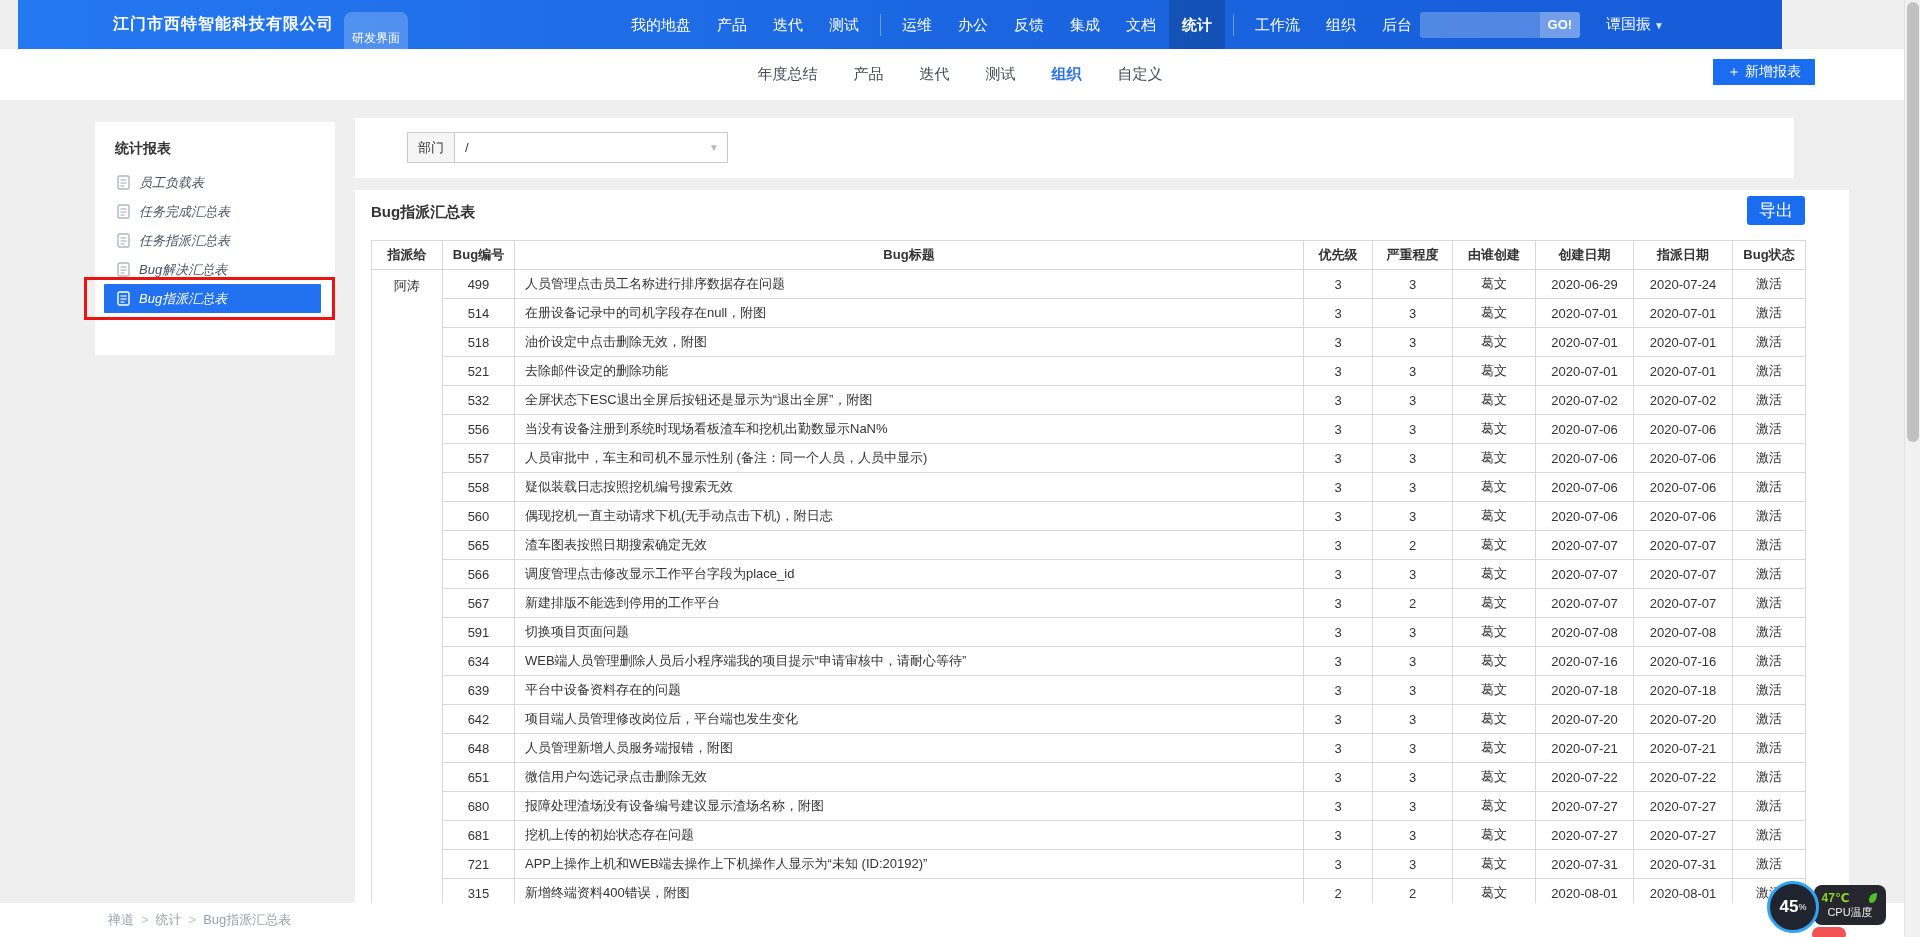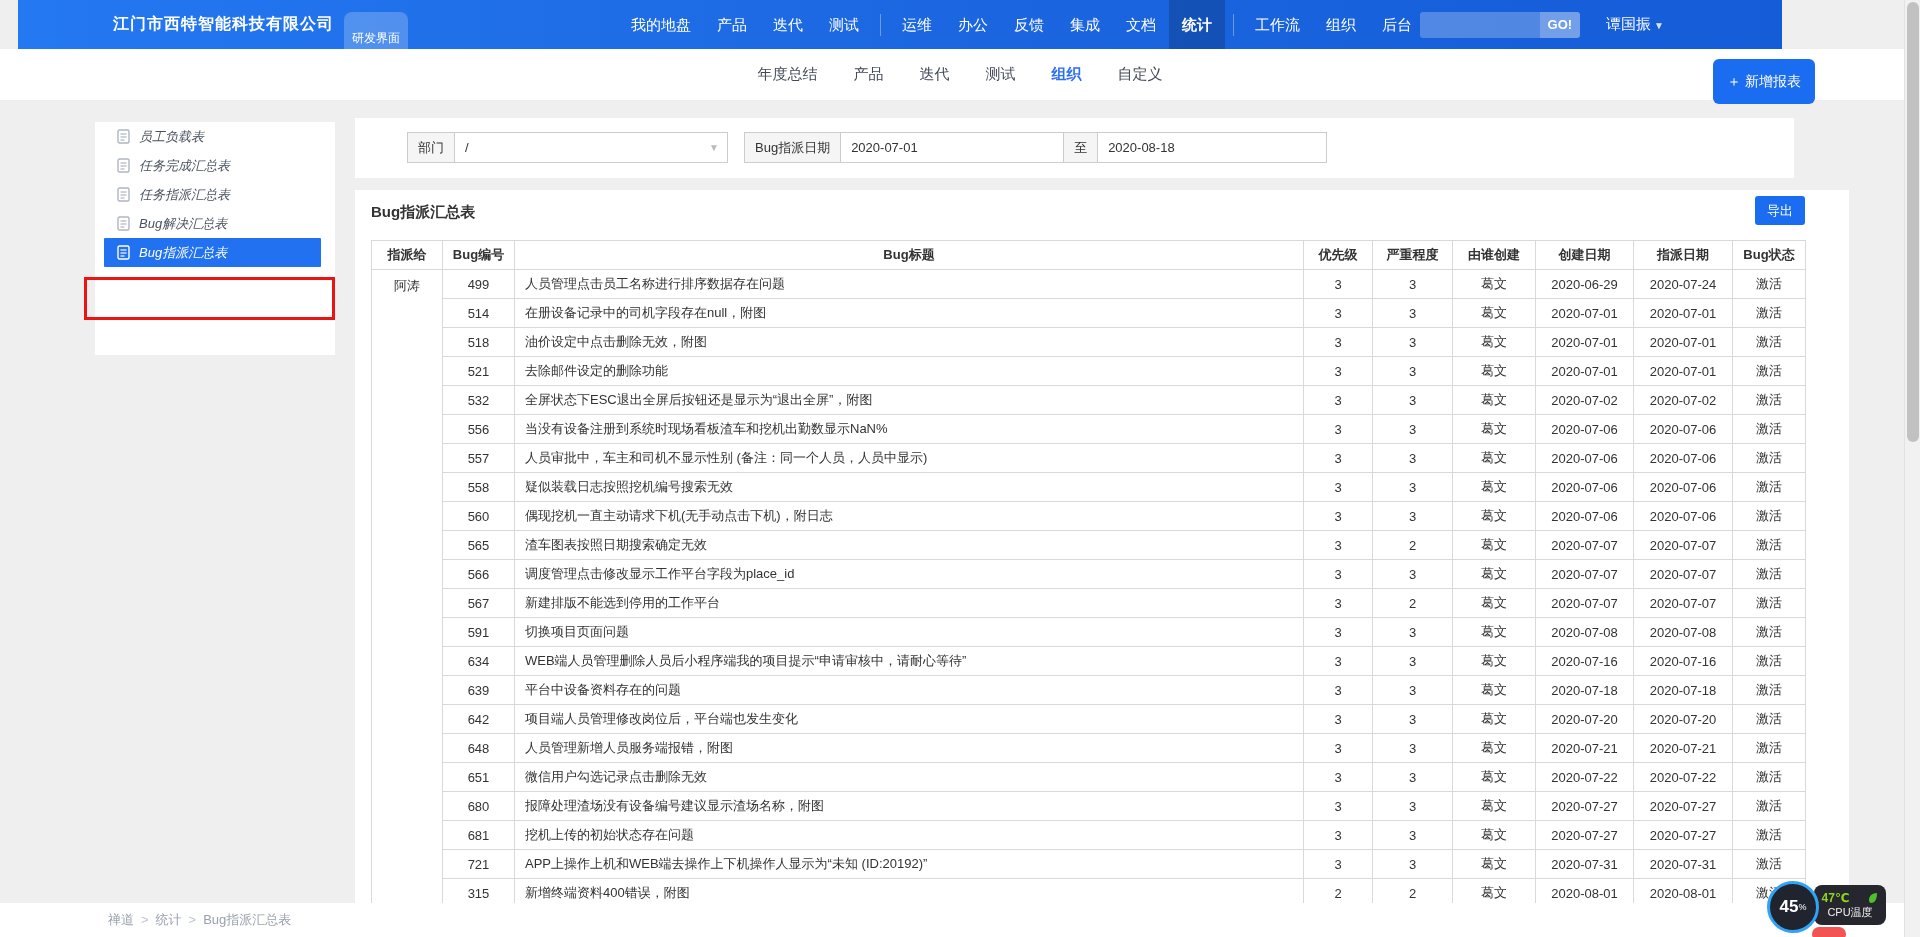--- a/index.html
+++ b/index.html
@@ -25,22 +25,22 @@
   .go-btn { height:26px; padding:0 8px; background:rgba(255,255,255,.4); color:#fff; font-weight:bold;
     font-size:13px; border:none; border-radius:0 3px 3px 0; cursor:pointer; }
   .user { margin-left:26px; font-size:15px; cursor:pointer; }
   .caret { font-size:10px; color:rgba(255,255,255,.85); margin-left:3px; }
   
   .subnav { position:absolute; left:0; top:49px; width:1920px; height:51px; background:#fff; z-index:5; }
   .report-tabs { position:absolute; left:0; top:0; width:100%; height:51px;
     display:flex; justify-content:center; align-items:center; gap:36px; }
   .tab { font-size:15px; color:#424a57; text-decoration:none; cursor:pointer; }
   .tab.active { color:#2b6ff2; font-weight:bold; }
-  .new-report-btn { position:absolute; right:105px; top:10px; height:45px; padding:0 14px;
-    background:#1a6cf0; color:#fff; border:none; border-radius:6px; font-size:14px; cursor:pointer; }
+  .new-report-btn { position:absolute; right:105px; top:10px; height:26px; padding:0 14px;
+    background:#1a6cf0; color:#fff; border:none; border-radius:0; font-size:14px; cursor:pointer; }
   
   .sidebar { position:absolute; left:95px; top:122px; width:240px; height:233px; background:#fff; z-index:2; }
   .sidebar h3 { font-size:14px; font-weight:bold; color:#333; padding:18px 0 10px 20px; }
   .side-item { height:29px; margin:0 14px 0 9px; padding-left:13px; display:flex; align-items:center;
     gap:9px; font-size:13px; color:#4a5260; cursor:pointer; border-radius:1px;font-style:italic; }
   .side-item svg { flex:0 0 auto; }
   .side-item.selected { background:#2171f0; color:#fff; }
   .red-box { position:absolute; left:84px; top:277px; width:251px; height:43px;
     border:3px solid #ec1313; z-index:7; pointer-events:none; }
   
@@ -51,21 +51,21 @@
   .fgroup .fvalue { border:1px solid #ccc; border-left:none; background:#fff; font-size:13px;
     color:#333; display:flex; align-items:center; padding:0 10px; position:relative; }
   .fvalue .sel-caret { position:absolute; right:8px; color:#bbb; font-size:10px; }
   .fg-dept { left:52px; } .fg-dept .fvalue { width:273px; }
   .fg-date { left:389px; } .fg-date .fvalue.d1 { width:223px; } .fg-date .fvalue.d2 { width:229px; }
   .fg-date .flabel.mid { border-left:none; }
   
   .main-card { position:absolute; left:355px; top:190px; width:1494px; height:747px; background:#fff; z-index:1; }
   .report-title { position:absolute; left:16px; top:13px; font-size:15px; font-weight:bold; color:#333; }
   .export-btn { position:absolute; right:44px; top:6px; height:29px; padding:0 12px; background:#1a6cf0;
-    color:#fff; border:none; border-radius:3px; font-size:13px; cursor:pointer; }
+    color:#fff; border:none; border-radius:3px; font-size:17px; cursor:pointer; }
   table.report { position:absolute; left:16px; top:50px; border-collapse:collapse; table-layout:fixed; width:1434px; }
   table.report th, table.report td { border:1px solid #d9d9d9; height:29px; font-size:13px; color:#333;
     text-align:center; overflow:hidden; white-space:nowrap; }
   table.report th { font-weight:bold; }
   table.report td.title { text-align:left; padding:0 10px; }
   table.report td.assignee { vertical-align:top; padding-top:7px; }
   
   .footer { position:absolute; left:0; top:903px; width:1920px; height:34px; background:#fff; z-index:10; }
   .breadcrumb { position:absolute; left:108px; top:0; line-height:34px; font-size:13px; color:#9aa0ae; }
   .breadcrumb .sep { margin:0 7px; color:#c0c4cc; }
@@ -129,20 +129,21 @@
       <a class="tab">产品</a>
       <a class="tab">迭代</a>
       <a class="tab">测试</a>
       <a class="tab active">组织</a>
       <a class="tab">自定义</a>
     </div>
   <button class="new-report-btn">＋ 新增报表</button>
 </div>
 
 <div class="sidebar">
+  <h3>统计报表</h3>
   <div>
       <div class="side-item">
         <svg width="13" height="15" viewBox="0 0 13 15">
           <rect x="1" y="1" width="11" height="13" rx="1.5" fill="none" stroke="#aeb6c2" stroke-width="1.4"></rect>
           <line x1="3.5" y1="5" x2="9.5" y2="5" stroke="#aeb6c2" stroke-width="1.2"></line>
           <line x1="3.5" y1="8" x2="9.5" y2="8" stroke="#aeb6c2" stroke-width="1.2"></line>
           <line x1="3.5" y1="11" x2="7.5" y2="11" stroke="#aeb6c2" stroke-width="1.2"></line>
         </svg>
         <span>员工负载表</span>
       </div>
@@ -187,30 +188,20 @@
 <div class="red-box"></div>
 
 <div class="filter-card">
   <div class="fgroup fg-dept">
     <div class="flabel">部门</div>
     <div class="fvalue">
       <span>/</span>
       <span class="sel-caret">▼</span>
     </div>
   </div>
-  <div class="fgroup fg-date">
-    <div class="flabel">Bug指派日期</div>
-    <div class="fvalue d1">
-      <span>2020-07-01</span>
-    </div>
-    <div class="flabel mid">至</div>
-    <div class="fvalue d2">
-      <span>2020-08-18</span>
-    </div>
-  </div>
 </div>
 
 <div class="main-card">
   <div class="report-title">Bug指派汇总表</div>
   <button class="export-btn">导出</button>
   <table class="report">
     <colgroup>
       <col style="width:71px">
         <col style="width:72px">
         <col style="width:789px">

